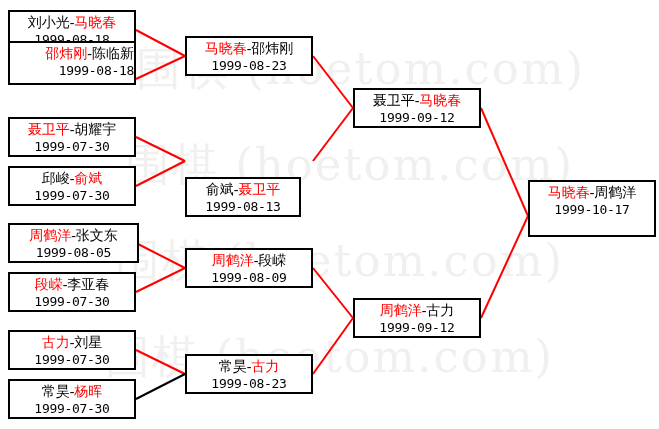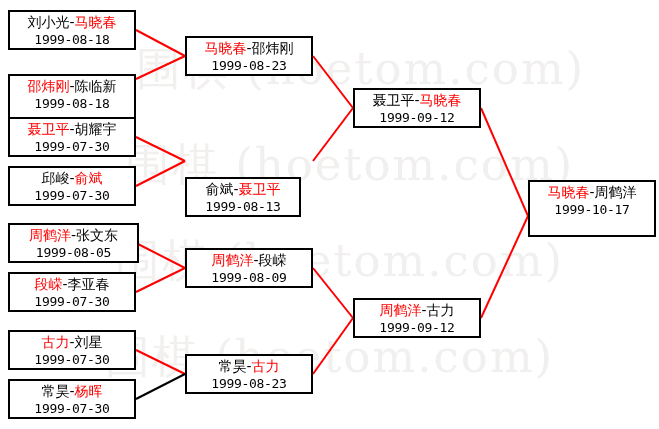--- a/index.html
+++ b/index.html
@@ -62,20 +62,21 @@
     font-size: 14px;
     line-height: 1.28;
     color: #000000;
     white-space: nowrap;
     font-family: "DejaVu Sans", "Liberation Sans", sans-serif;
   }
   .players {
     display: block;
     font-size: 14px;
     letter-spacing: 0px;
+    font-family: Liberation Serif, serif;
   }
   .date {
     display: block;
     font-size: 13px;
     font-family: "DejaVu Sans Mono", "Liberation Mono", monospace;
     letter-spacing: -0.3px;
   }
   .p-win  { color: #ff0000; }
   .p-lose { color: #000000; }
   .dash   { color: #000000; }
@@ -107,21 +108,21 @@
       <line x1="313" y1="374" x2="353" y2="318" stroke="#ff0000" stroke-width="2"></line>
       <line x1="481" y1="108" x2="528" y2="216" stroke="#ff0000" stroke-width="2"></line>
       <line x1="481" y1="318" x2="528" y2="216" stroke="#ff0000" stroke-width="2"></line>
     </svg>
 
   <div id="boxes">
       <div class="match" style="left: 8px; top: 10px; width: 128px; height: 40px;">
         <span class="players"><span class="p-lose">刘小光</span><span class="dash">-</span><span class="p-win">马晓春</span></span>
         <span class="date">1999-08-18</span>
       </div>
-      <div class="match" style="left: 8px; top: 74px; width: 128px; height: 52px;">
+      <div class="match" style="left: 8px; top: 41px; width: 128px; height: 44px; text-align: right;">
         <span class="players"><span class="p-win">邵炜刚</span><span class="dash">-</span><span class="p-lose">陈临新</span></span>
         <span class="date">1999-08-18</span>
       </div>
       <div class="match" style="left: 8px; top: 117px; width: 128px; height: 40px;">
         <span class="players"><span class="p-win">聂卫平</span><span class="dash">-</span><span class="p-lose">胡耀宇</span></span>
         <span class="date">1999-07-30</span>
       </div>
       <div class="match" style="left: 8px; top: 166px; width: 128px; height: 40px;">
         <span class="players"><span class="p-lose">邱峻</span><span class="dash">-</span><span class="p-win">俞斌</span></span>
         <span class="date">1999-07-30</span>

